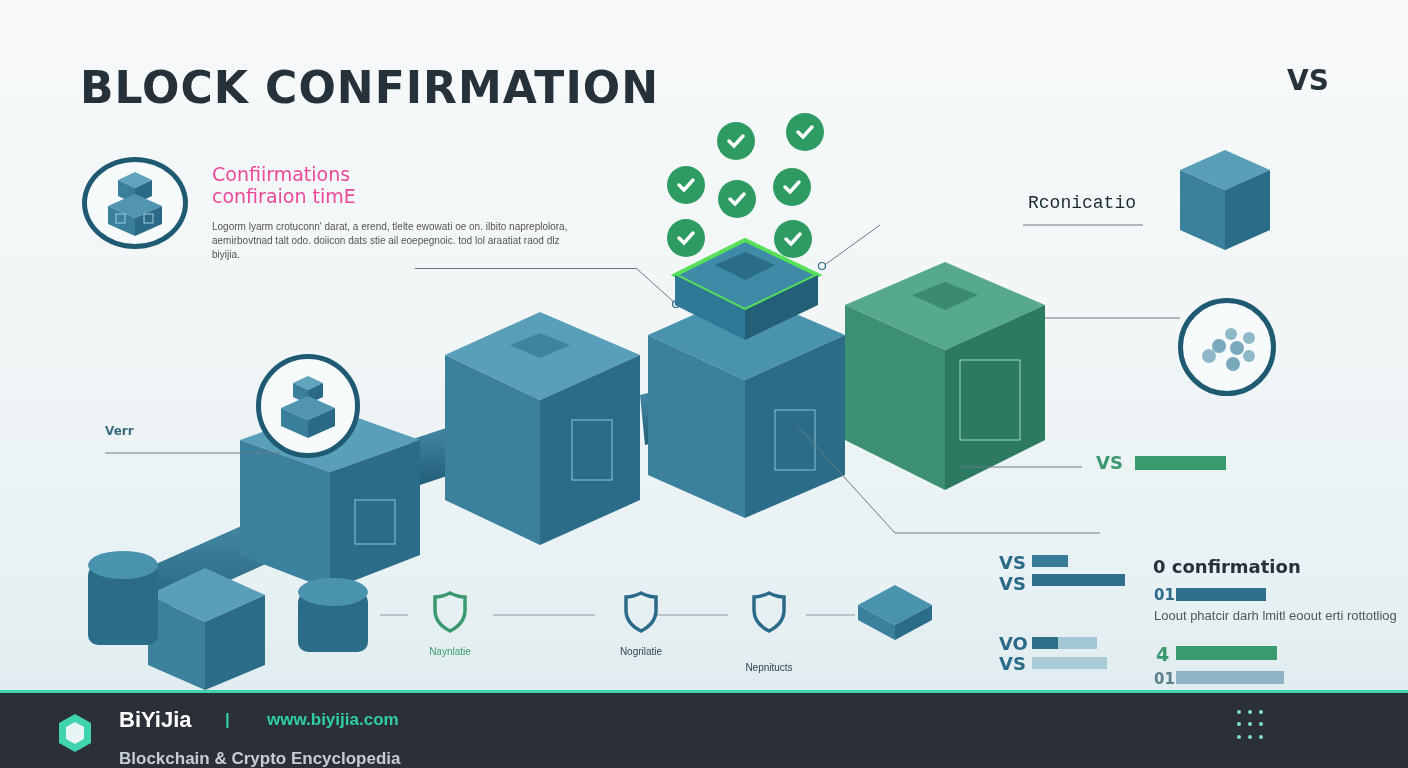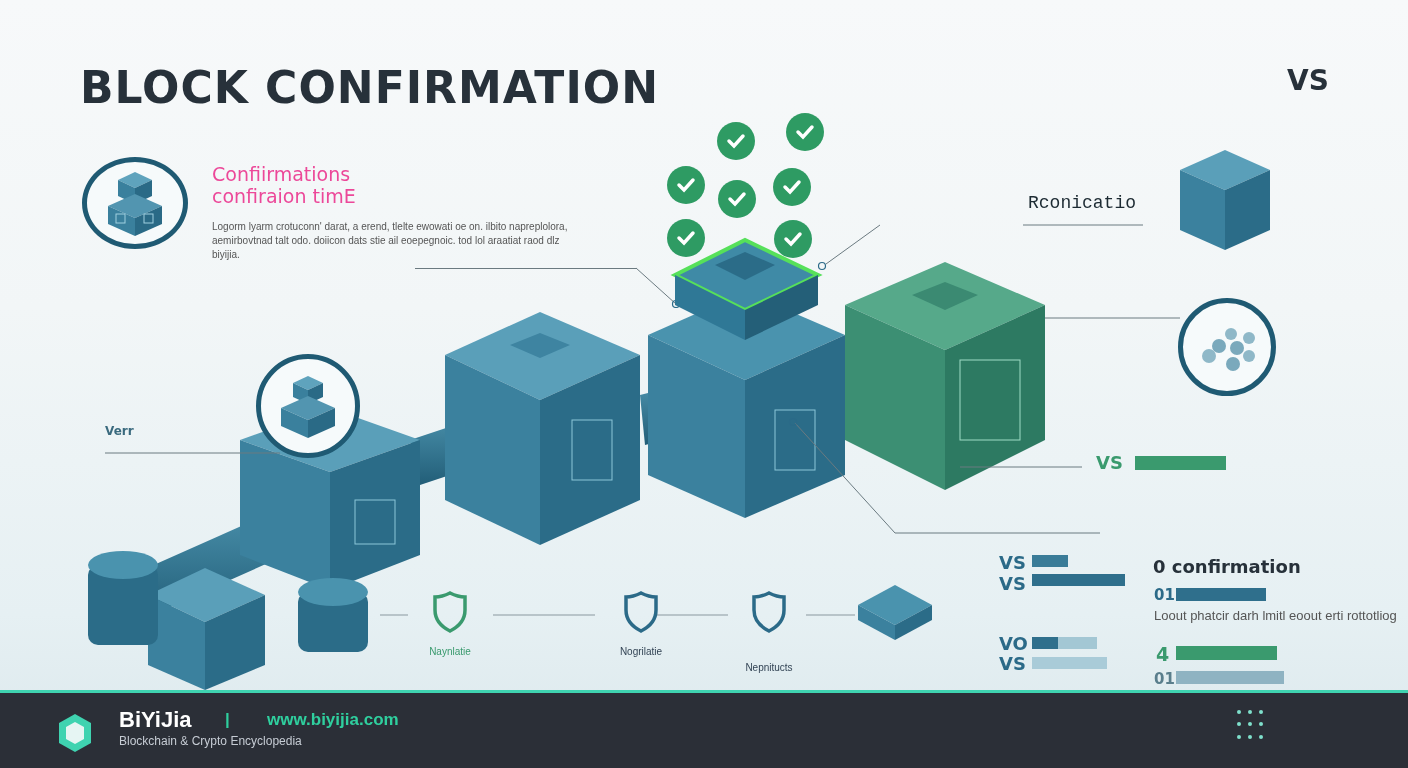--- a/index.html
+++ b/index.html
@@ -35,21 +35,21 @@
   .shield-label { font-size: 10px; color: #345; text-align: center; width: 90px; }
   .vs-lbl { font-size: 18px; font-weight: 700; color: #2b6a88; font-family: "DejaVu Sans", sans-serif; }
   .bar { height: 12px; }
 
   .footer {
     left: 0; top: 690px; width: 1408px; height: 78px; background: #2b2f37;
     border-top: 3px solid #3fd3b0;
   }
   .brand { font-size: 22px; font-weight: 700; color: #fff; }
   .url { font-size: 17px; font-weight: 700; color: #2fcf9e; }
-  .tagline { font-size: 12px; font-weight: 400; color: #c6ccd4; }
+  .tagline { font-size: 17px; font-weight: 700; color: #c6ccd4; margin-top: 15px; }
 </style>
 </head>
 <body>
 
 <div class="abs title">BLOCK CONFIRMATION</div>
 <div class="abs vs-top">VS</div>
 
 <div class="abs circle-icon" style="left:82px;top:157px;width:106px;height:92px;">
   <svg width="62" height="66" viewBox="0 0 62 66">
     <polygon points="31,2 48,10 31,18 14,10" fill="#5fa3bd"></polygon>

